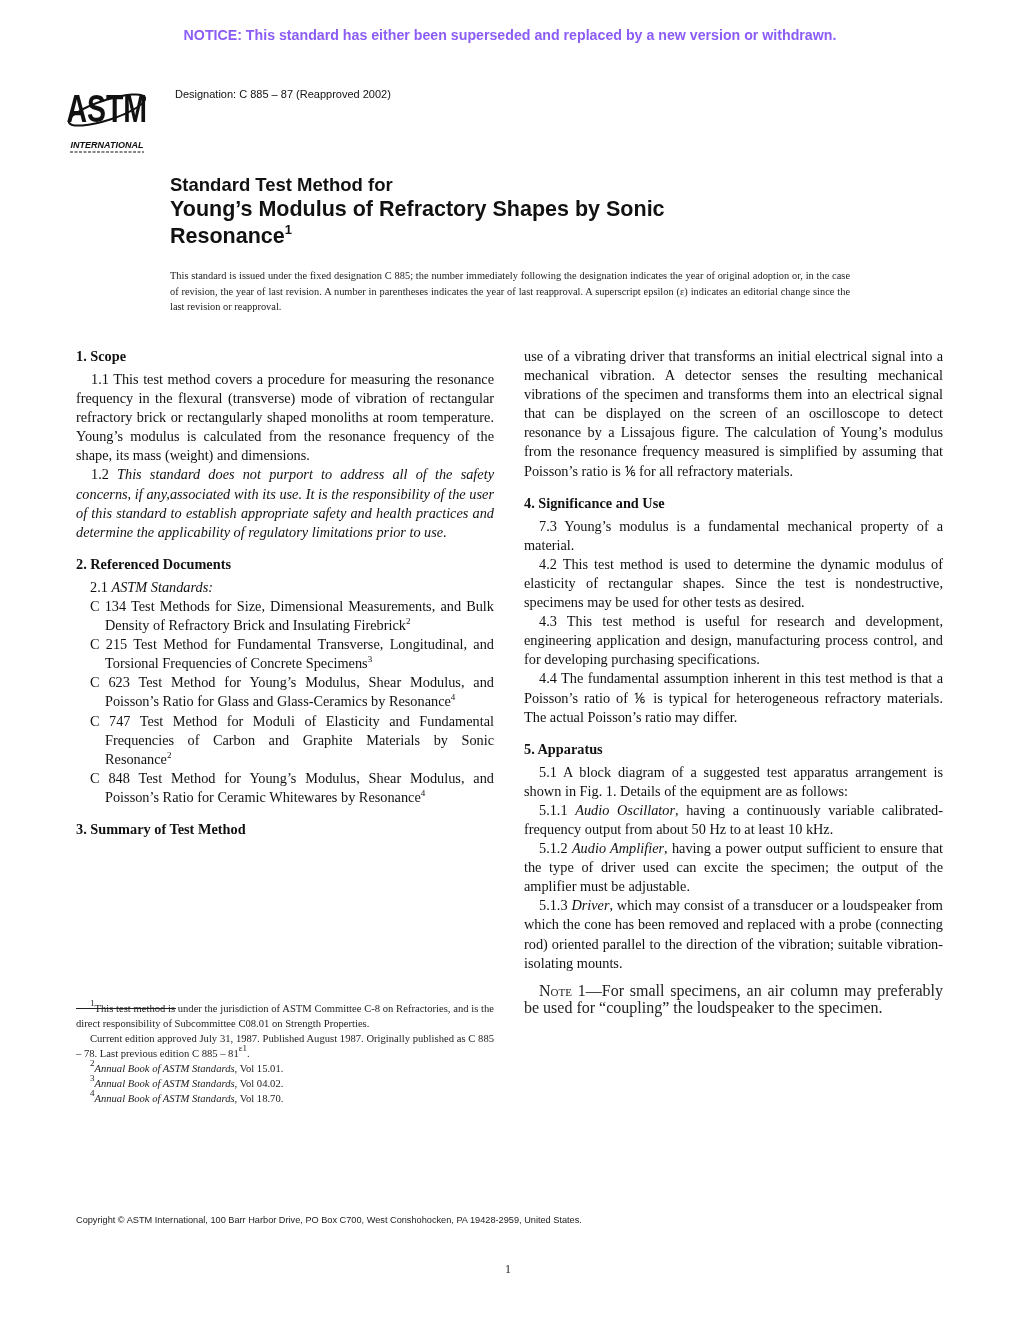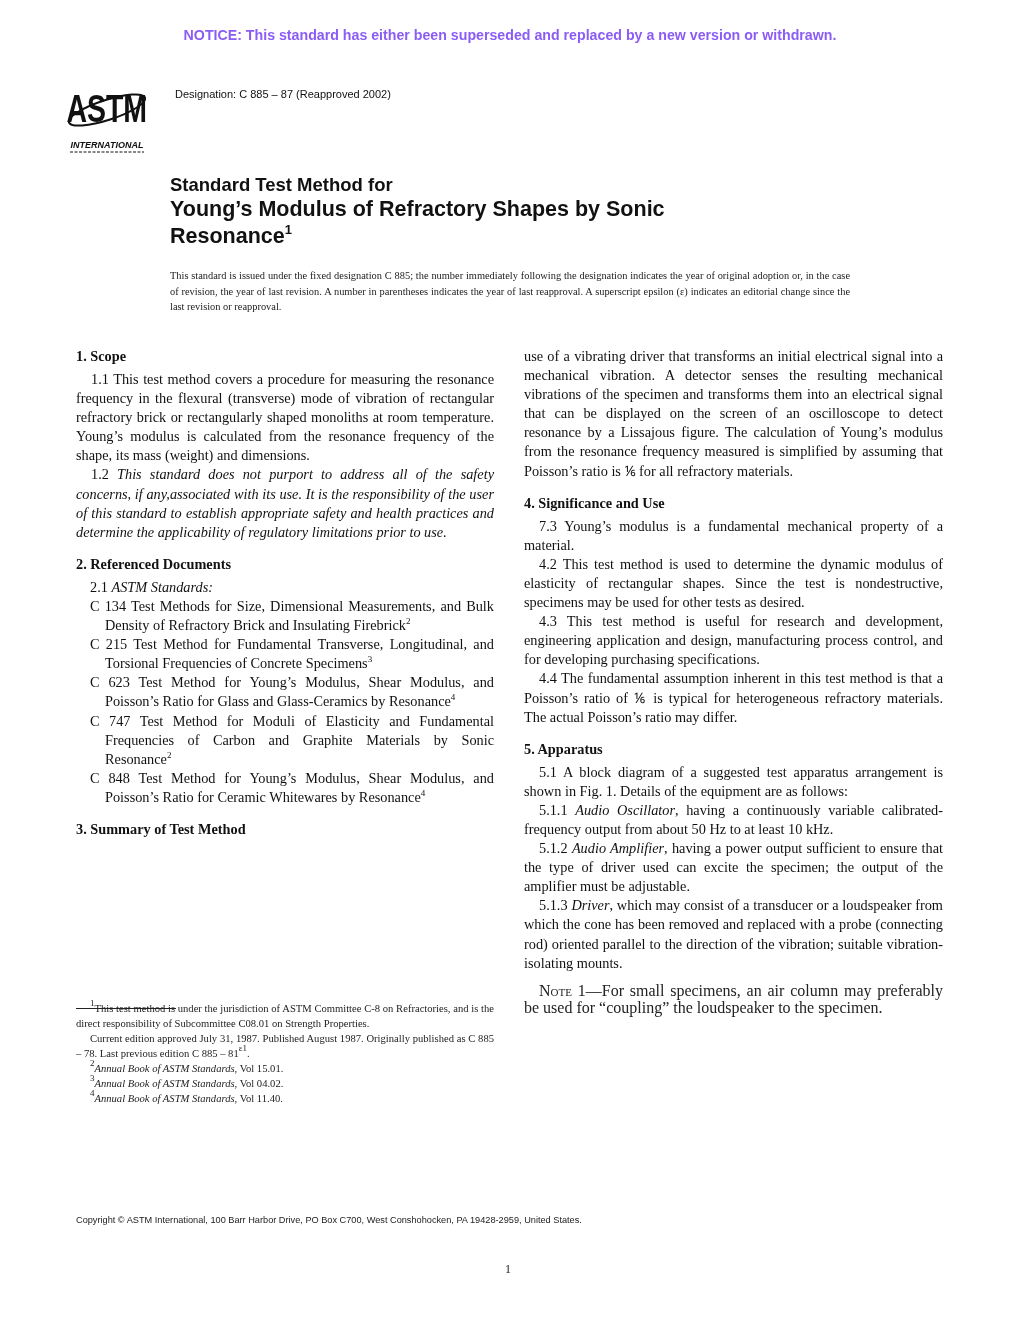--- a/index.html
+++ b/index.html
@@ -80,21 +80,21 @@
   <h2>3.  Summary of Test Method</h2>
 </div>
 
 <div class="abs fnrule"></div>
 
 <div class="abs footnotes">
   <p class="ind"><sup class="fn">1</sup><span>This test method is under the jurisdiction of ASTM Committee C-8 on Refractories, and is the direct responsibility of Subcommittee C08.01 on Strength Properties.</span></p>
   <p class="ind"><span>Current edition approved July 31, 1987. Published August 1987. Originally published as C 885 – 78. Last previous edition C 885 – 81</span><sup class="fn">ε1</sup><span>.</span></p>
   <p class="ind"><sup class="fn">2</sup><span class="it">Annual Book of ASTM Standards</span><span>, Vol 15.01.</span></p>
   <p class="ind"><sup class="fn">3</sup><span class="it">Annual Book of ASTM Standards</span><span>, Vol 04.02.</span></p>
-  <p class="ind"><sup class="fn">4</sup><span class="it">Annual Book of ASTM Standards</span><span>, Vol 11.40.</span></p>
+  <p class="ind"><sup class="fn">4</sup><span class="it">Annual Book of ASTM Standards</span><span>, Vol 18.70.</span></p>
 </div>
 
 <div class="abs col right">
   <p>use of a vibrating driver that transforms an initial electrical signal into a mechanical vibration. A detector senses the resulting mechanical vibrations of the specimen and transforms them into an electrical signal that can be displayed on the screen of an oscilloscope to detect resonance by a Lissajous figure. The calculation of Young’s modulus from the resonance frequency measured is simplified by assuming that Poisson’s ratio is ⅙  for all refractory materials.</p>
   <div class="sec-gap"></div>
 
   <h2>4.  Significance and Use</h2>
   <p class="ind">7.3  Young’s modulus is a fundamental mechanical property of a material.</p>
   <p class="ind">4.2 This test method is used to determine the dynamic modulus of elasticity of rectangular shapes. Since the test is nondestructive, specimens may be used for other tests as desired.</p>
   <p class="ind">4.3  This test method is useful for research and development, engineering application and design, manufacturing process control, and for developing purchasing specifications.</p>

